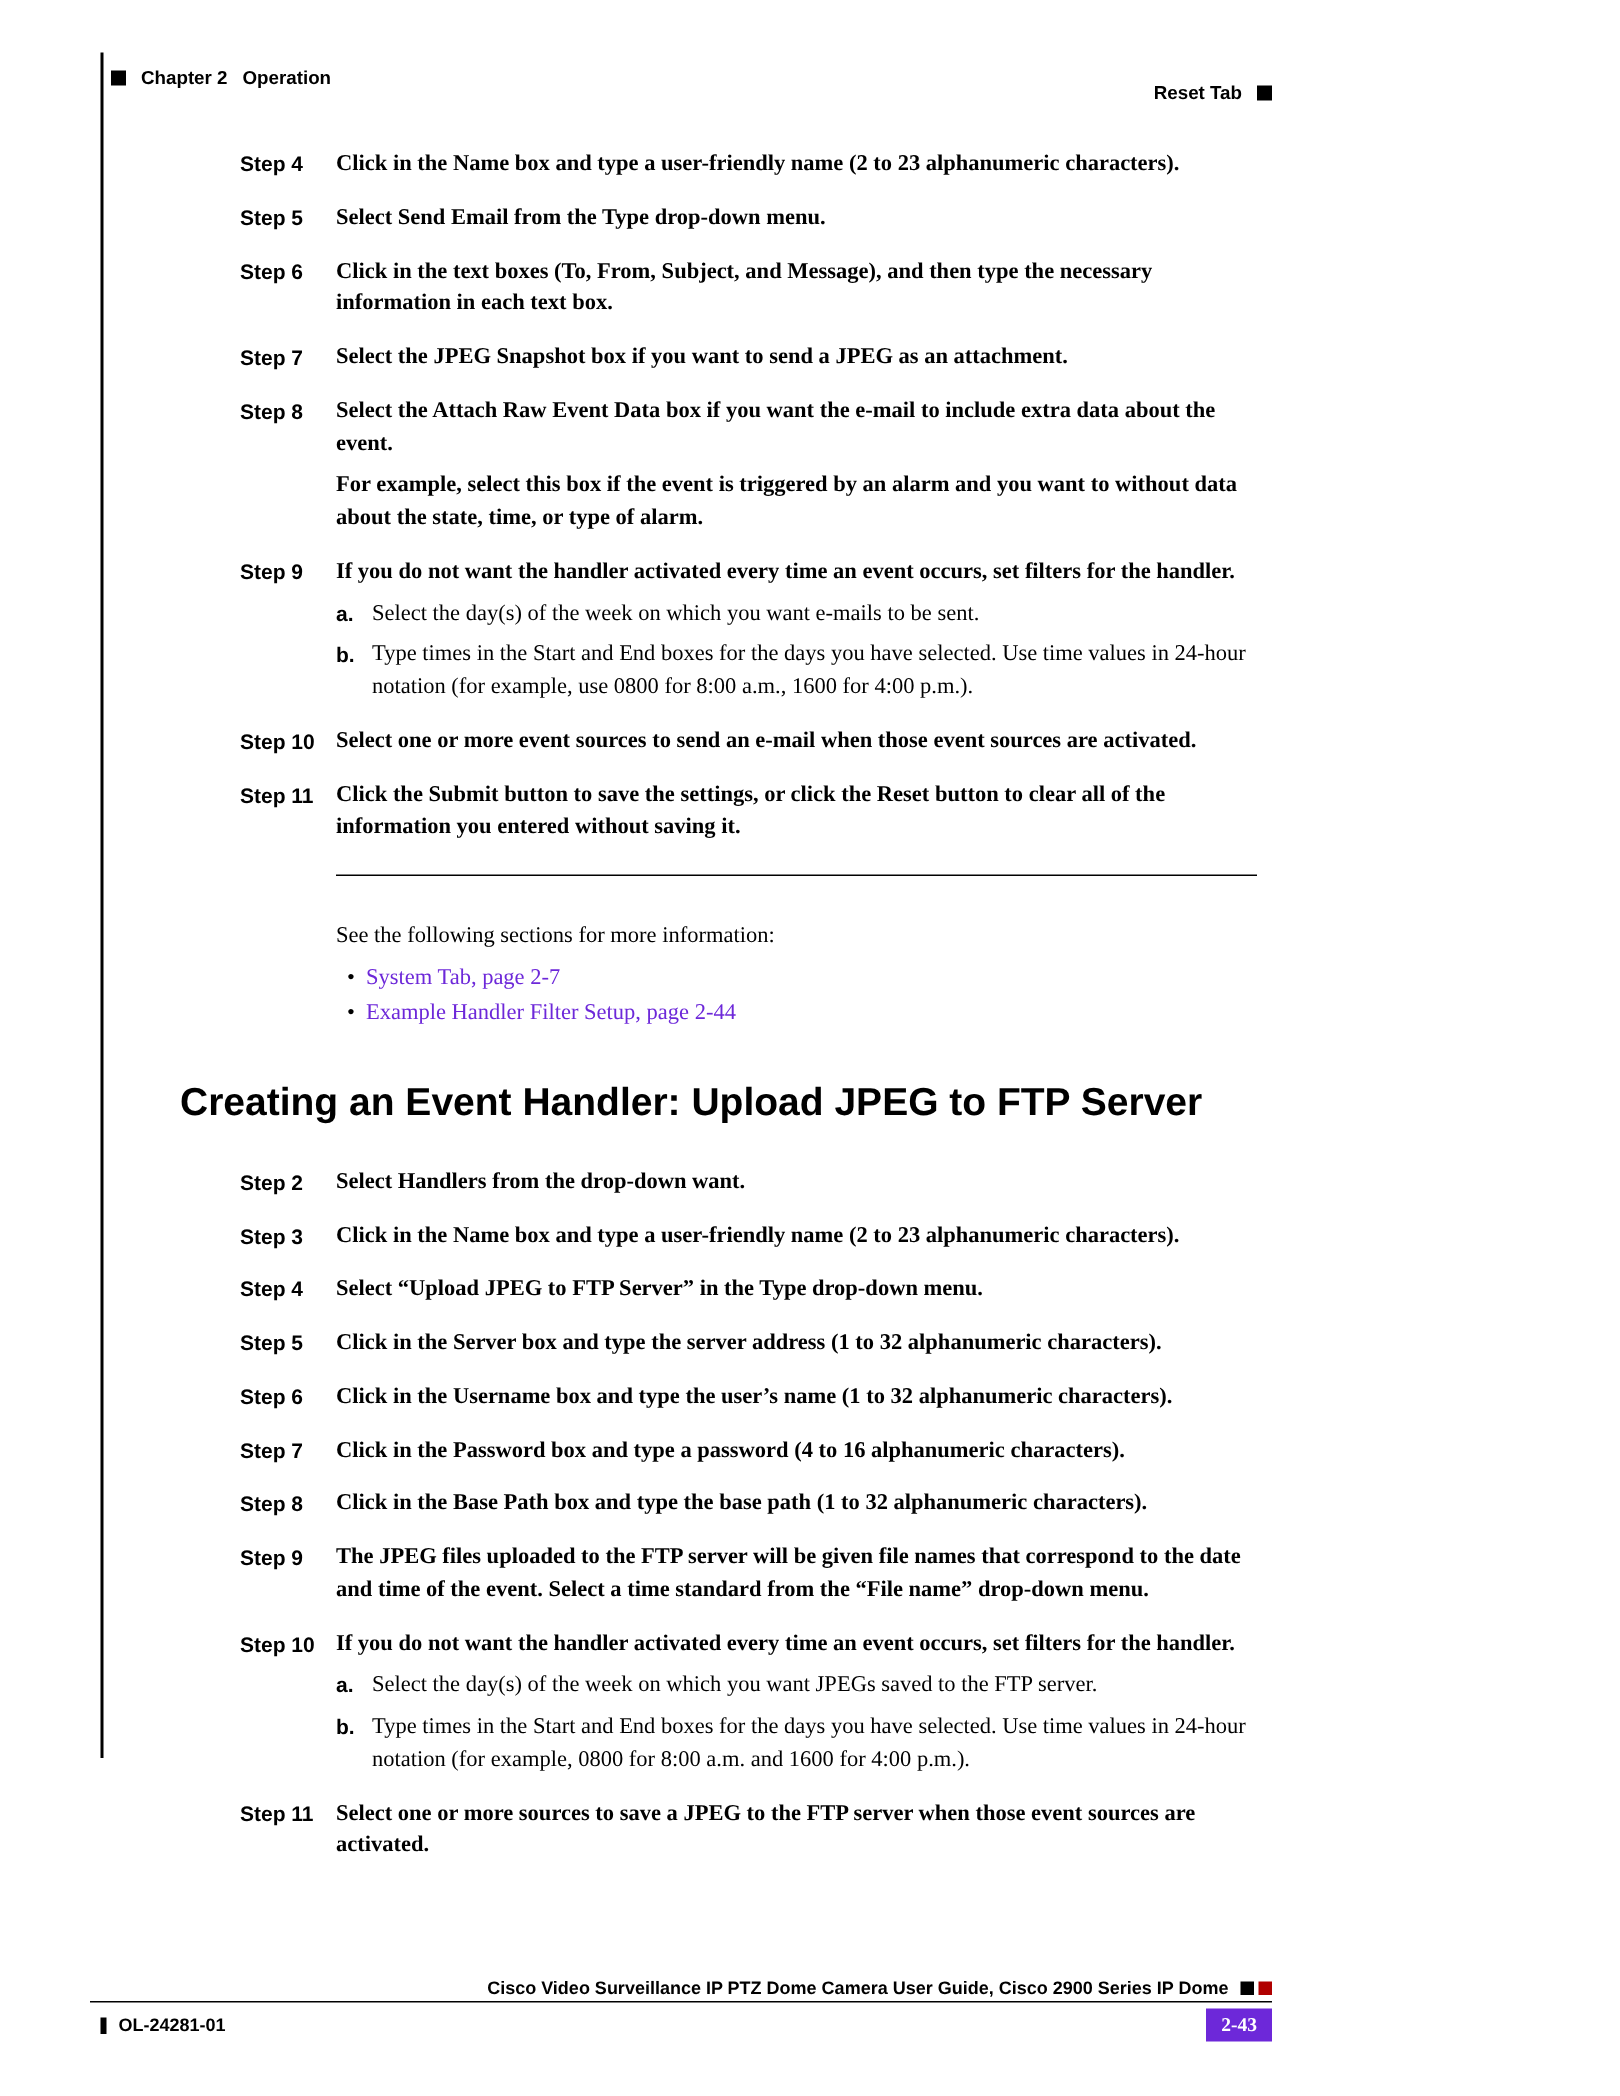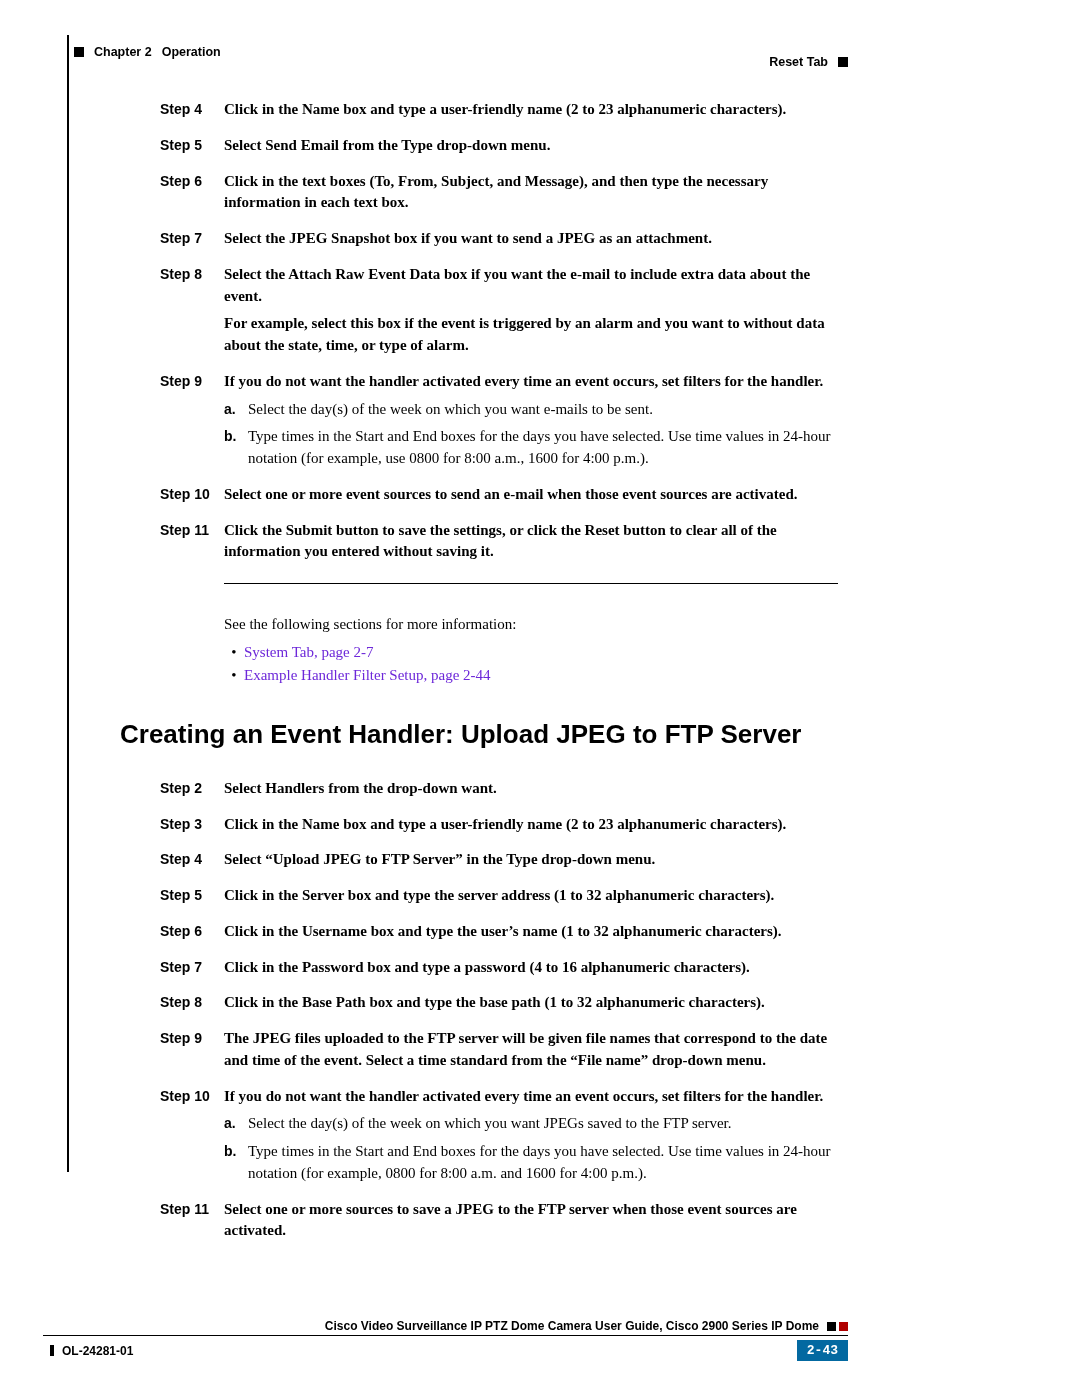--- a/index.html
+++ b/index.html
@@ -83,42 +83,42 @@
   .bullet-text { flex: 1; }
   .link { color: #6d28d9; }
   h2.section-title {
     font-family: Arial, Helvetica, sans-serif;
     font-weight: bold;
     font-size: 26px;
     margin: 35px 0 28px -40px;
   }
   .footer {
     position: absolute;
-    left: 43px; right: 60px; bottom: 36px;
+    left: 60px; right: 60px; bottom: 36px;
   }
   .footer-title-row {
     display: flex; align-items: center; gap: 8px; justify-content: flex-end;
     margin-bottom: 2px;
   }
   .footer-title {
     font-family: Arial, Helvetica, sans-serif;
     font-size: 12px;
     font-weight: bold;
   }
   .footer-line { border-top: 1.5px solid #000; margin-bottom: 4px; }
   .footer-bottom {
     display: flex; justify-content: space-between; align-items: center;
     font-family: Arial, Helvetica, sans-serif;
     font-size: 12px; font-weight: bold;
   }
   .footer-left { display: flex; align-items: center; gap: 8px; padding-left: 7px; }
   .page-badge {
-    background: #0369a1; color: #fff;
+    background: #6d28d9; color: #fff;
     padding: 3px 10px;
-    font-family: Liberation Mono, monospace;
+    font-family: Liberation Serif, serif;
     font-size: 13px; font-weight: bold;
   }
   .small-bar { width:4px; height:11px; background:#000; display:inline-block; }
   .footer-squares { display:flex; gap:3px; align-items:center; }
   .footer-sq-b { width:9px; height:9px; background:#000; }
   .footer-sq-r { width:9px; height:9px; background:#b00000; }
 </style>
 </head>
 <body>
 

